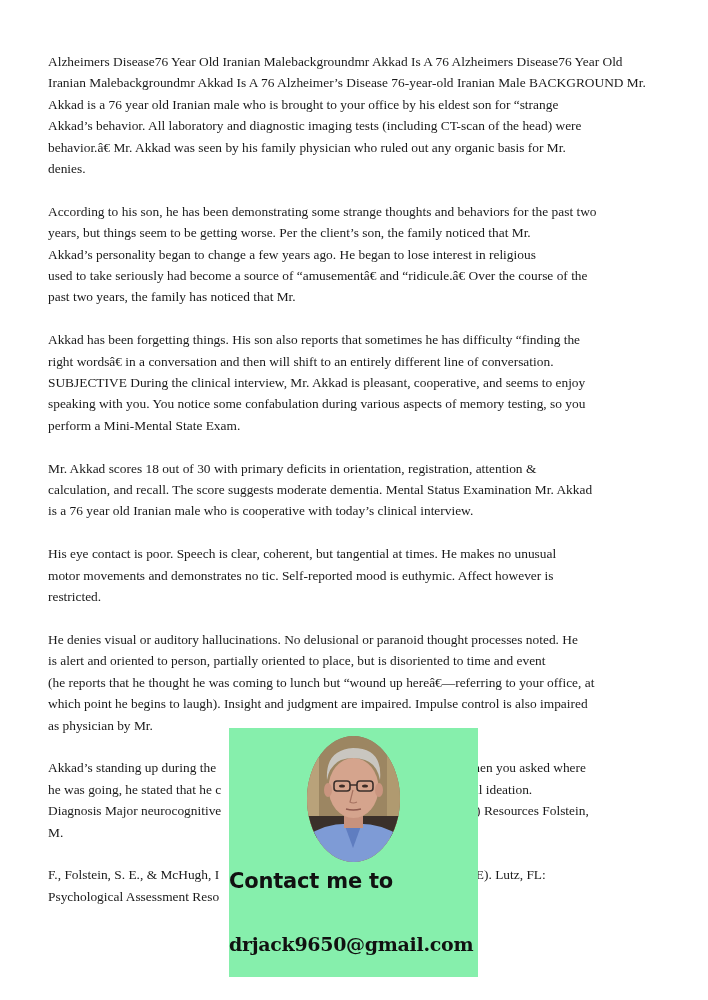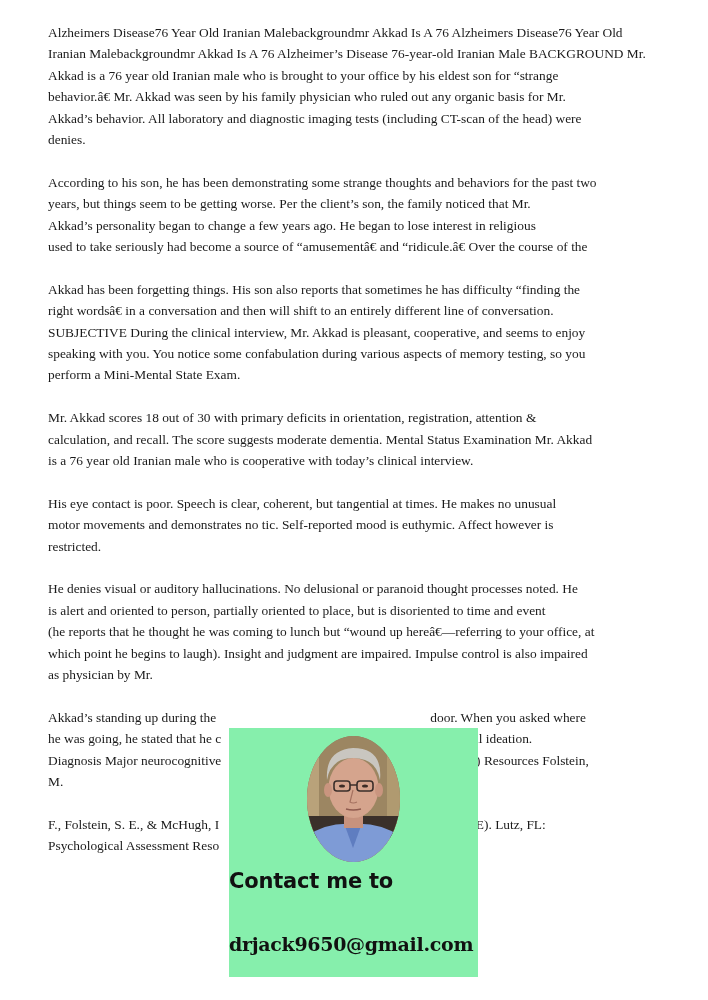--- a/index.html
+++ b/index.html
@@ -11,21 +11,21 @@
       width: 708px;
       height: 1000px;
       position: relative;
       overflow: hidden;
       font-family: "Liberation Serif", "DejaVu Serif", serif;
       color: #1a1a1a;
     }
     .page {
       position: absolute;
       left: 48px;
-      top: 22px;
+      top: 51px;
       width: 620px;
     }
     .para {
       font-size: 13.4px;
       line-height: 21.4px;
       margin: 0 0 21.4px 0;
       white-space: normal;
     }
     .line {
       display: block;
@@ -77,29 +77,30 @@
     }
   </style>
 </head>
 <body>
 
 <div class="page">
   <p class="para">
     <span class="line">Alzheimers Disease76 Year Old Iranian Malebackgroundmr Akkad Is A 76 Alzheimers Disease76 Year Old</span>
     <span class="line">Iranian Malebackgroundmr Akkad Is A 76 Alzheimer’s Disease 76-year-old Iranian Male BACKGROUND Mr.</span>
     <span class="line">Akkad is a 76 year old Iranian male who is brought to your office by his eldest son for “strange</span>
+    <span class="line">Akkad’s behavior. All laboratory and diagnostic imaging tests (including CT-scan of the head) were</span>
     <span class="line">behavior.â€ Mr. Akkad was seen by his family physician who ruled out any organic basis for Mr.</span>
-    <span class="line">Akkad’s behavior. All laboratory and diagnostic imaging tests (including CT-scan of the head) were</span>
     <span class="line">denies.</span>
   </p>
   <p class="para">
     <span class="line">According to his son, he has been demonstrating some strange thoughts and behaviors for the past two</span>
     <span class="line">years, but things seem to be getting worse. Per the client’s son, the family noticed that Mr.</span>
     <span class="line">Akkad’s personality began to change a few years ago. He began to lose interest in religious</span>
     <span class="line">used to take seriously had become a source of “amusementâ€ and “ridicule.â€ Over the course of the</span>
+    <span class="line">past two years, the family has noticed that Mr.</span>
   </p>
   <p class="para">
     <span class="line">Akkad has been forgetting things. His son also reports that sometimes he has difficulty “finding the</span>
     <span class="line">right wordsâ€ in a conversation and then will shift to an entirely different line of conversation.</span>
     <span class="line">SUBJECTIVE During the clinical interview, Mr. Akkad is pleasant, cooperative, and seems to enjoy</span>
     <span class="line">speaking with you. You notice some confabulation during various aspects of memory testing, so you</span>
     <span class="line">perform a Mini-Mental State Exam.</span>
   </p>
   <p class="para">
     <span class="line">Mr. Akkad scores 18 out of 30 with primary deficits in orientation, registration, attention &amp;</span>

